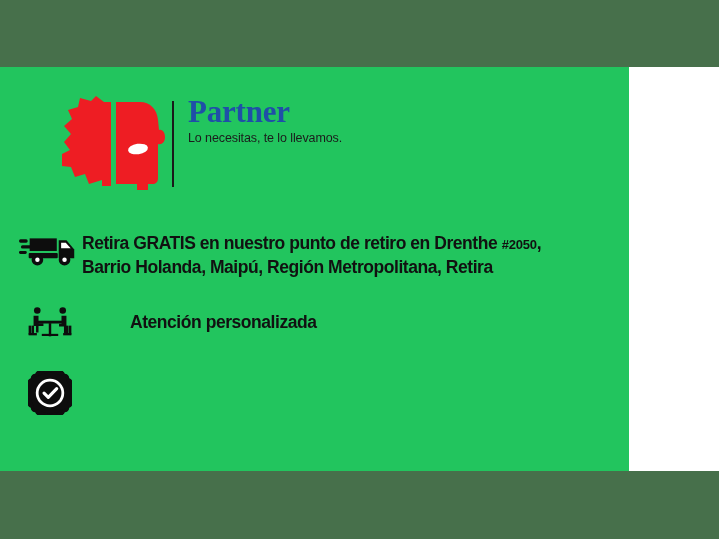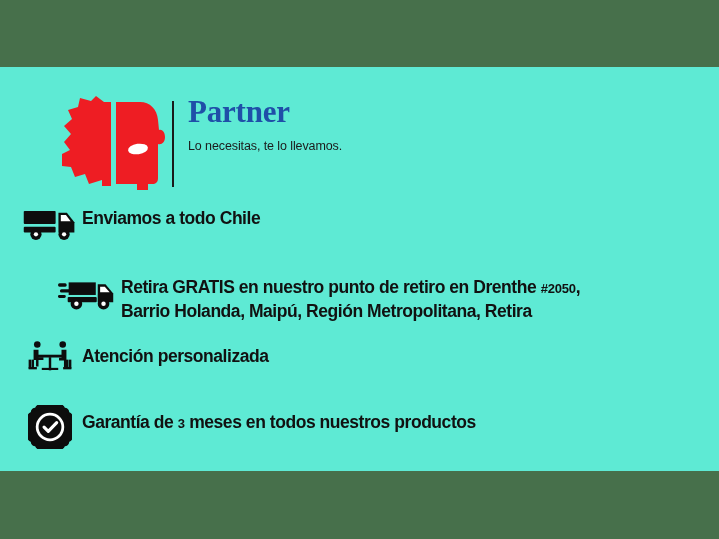--- a/index.html
+++ b/index.html
@@ -24,23 +24,23 @@
     background: #47704b;
   }
   #band-top    { top: 0;    height: 67px; }
   #band-bottom { top: 471px; height: 68px; }
 
   
   #sheet {
     position: absolute;
     left: 0;
     top: 67px;
-    width: 719px;
+    width: 629px;
     height: 404px;
-    background: #5eead4;
+    background: #22c55e;
   }
 
   
   #logo-block {
     position: absolute;
     left: 0;
     top: 27px;
     width: 719px;
     height: 100px;
   }
@@ -69,21 +69,21 @@
     font-family: "Liberation Serif", serif;
     font-weight: bold;
     font-size: 31px;
     line-height: 33px;
     color: #1f4fa8;
     letter-spacing: -0.2px;
     white-space: nowrap;
   }
   #brand-line-1 { margin-top: 1px; }
   #tagline {
-    margin-top: 11px;
+    margin-top: 3px;
     font-family: "Liberation Sans", sans-serif;
     font-weight: 400;
     font-size: 12.5px;
     color: #1b1b1b;
     letter-spacing: -0.1px;
     white-space: nowrap;
   }
 
   
   #features {
@@ -117,22 +117,22 @@
     letter-spacing: -0.45px;
     padding-top: 2px;
   }
   .small-num {
     font-size: 13px;
     letter-spacing: -0.2px;
   }
 
   
   #row-shipping      { margin-top: 0px;  }
-  #row-pickup        { margin-top: 25px; padding-left: 39px; }
-  #row-attention     { margin-top: 16px; }
+  #row-pickup        { margin-top: 25px; }
+  #row-attention     { margin-top: 26px; gap: 48px; }
   #row-warranty      { margin-top: 22px; }
 
   #row-shipping  .feature-icon { width: 64px; }
   #row-pickup    .feature-icon { width: 64px; }
   #row-attention .feature-icon { width: 64px; }
   #row-warranty  .feature-icon { width: 64px; }
 
   #row-attention .feature-text,
   #row-warranty  .feature-text { padding-top: 6px; }
 
@@ -171,39 +171,20 @@
       <div id="logo-divider"></div>
 
       <div id="wordmark">
         <div id="brand-line-1" class="brand-line">Partner</div>
         <div id="tagline">Lo necesitas, te lo llevamos.</div>
       </div>
     </div>
 
     <div id="features">
 
-      <div class="feature-row" id="row-shipping">
-        <div class="feature-icon">
-          <svg viewBox="0 0 64 40" width="60" height="38" aria-hidden="true">
-            <g fill="#0d0d0d">
-              <rect x="4" y="6" width="34" height="14" rx="1"></rect>
-              <rect x="4" y="23" width="34" height="6" rx="1"></rect>
-              <path d="M41 8 h9 l8 10 v11 h-17 z"></path>
-              <path d="M43.5 10.5 h5.5 l5 6.5 h-10.5 z" fill="#ffffff"></path>
-              <circle cx="17" cy="31" r="6"></circle>
-              <circle cx="47" cy="31" r="6"></circle>
-              <circle cx="17" cy="31" r="2.3" fill="#ffffff"></circle>
-              <circle cx="47" cy="31" r="2.3" fill="#ffffff"></circle>
-            </g>
-          </svg>
-        </div>
-        <div class="feature-text">
-          <span>Enviamos a todo Chile</span>
-        </div>
-      </div>
 
       <div class="feature-row" id="row-pickup">
         <div class="feature-icon">
           <svg viewBox="0 0 64 40" width="62" height="40" aria-hidden="true">
             <g fill="#0d0d0d">
 
               <rect x="0" y="9" width="9" height="3.4" rx="1.6"></rect>
               <rect x="2" y="15" width="13" height="3.4" rx="1.6"></rect>
               <rect x="0" y="21" width="8" height="3" rx="1.4"></rect>
 
@@ -265,20 +246,17 @@
                 <rect x="-21" y="-21" width="42" height="42" rx="5" transform="rotate(60)"></rect>
                 <rect x="-21" y="-21" width="42" height="42" rx="5" transform="rotate(75)"></rect>
                 <circle cx="0" cy="0" r="22"></circle>
               </g>
               <circle cx="24" cy="24" r="15.5" fill="#ffffff"></circle>
               <circle cx="24" cy="24" r="12.5" fill="#0d0d0d"></circle>
               <path d="M17.5 24.2 l4.6 4.6 l9.2 -9.6" fill="none" stroke="#ffffff" stroke-width="3.4" stroke-linecap="round" stroke-linejoin="round"></path>
             </g>
           </svg>
         </div>
-        <div class="feature-text">
-          <span>Garantía de </span><span class="small-num">3</span><span> meses en todos nuestros productos</span>
-        </div>
       </div>
 
     </div>
   </div>
 </div>
 
 </body></html>

